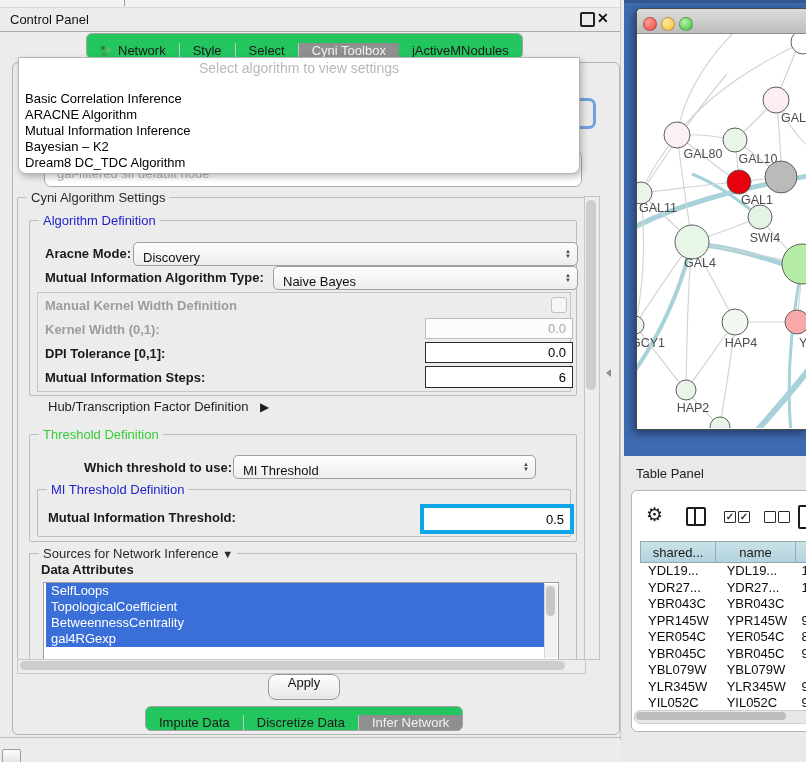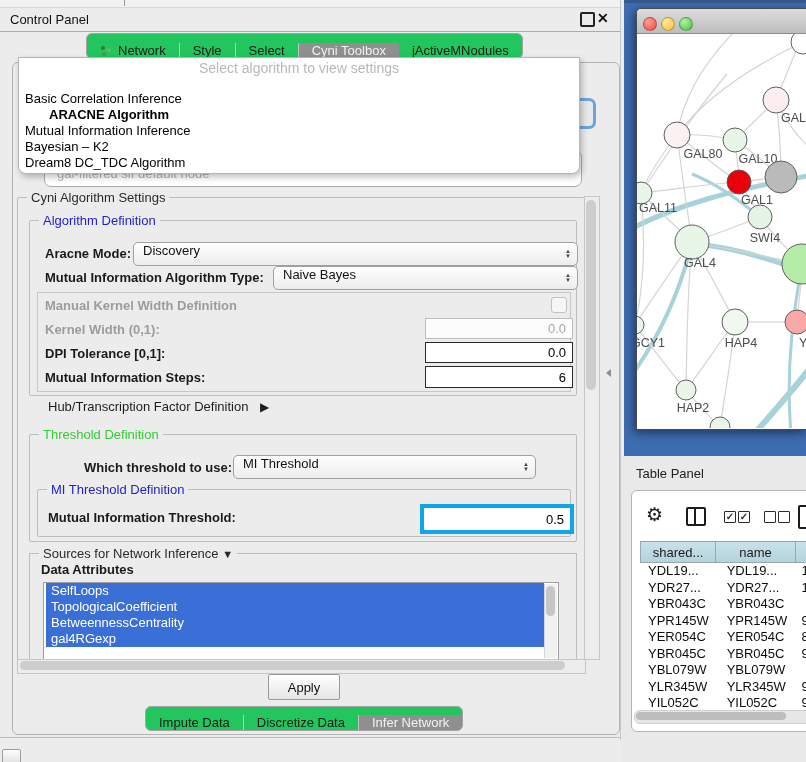--- a/index.html
+++ b/index.html
@@ -35,35 +35,35 @@
   
   .hidden-combo{left:44px;top:150px;width:536px;height:35px;background:#fff;border:1px solid #ababab;border-radius:7px;}
   .hidden-combo span{position:absolute;left:12px;top:15px;color:#b3b3b3;}
   .focus-frag{left:566px;top:98px;width:24px;height:25px;border:3px solid #6fa3dd;border-radius:7px;background:#e8e8e8;}
 
   
   .popup{left:18px;top:57px;width:560px;height:115px;background:#fff;border:1px solid #b5b5b5;
          border-radius:0 0 8px 8px;box-shadow:2px 3px 6px rgba(0,0,0,0.25);z-index:30;}
   .popup-title{position:absolute;left:0;top:2px;width:100%;text-align:center;color:#b8b8b8;font-size:14px;}
   .popup-item{position:absolute;left:4px;width:540px;height:16px;line-height:16px;padding-left:2px;color:#000;}
-  .popup-item.b{font-weight:bold;margin-left:24px;}
+  .popup-item.b{font-weight:normal;}
 
   
   .group{border:1px solid #bdbdbd;border-radius:2px;}
   .group-label{position:absolute;top:-8px;left:9px;background:#ececec;padding:0 4px;font-size:13px;color:#2a2a2a;white-space:nowrap;}
   .blue{color:#2323cd;}
   .green{color:#35cc35;}
 
   .lbl{position:absolute;font-weight:bold;color:#1a1a1a;white-space:nowrap;}
   .lbl.dis{color:#9c9c9c;}
   .plain{position:absolute;color:#1d1d1d;white-space:nowrap;}
 
   
   .combo{position:absolute;background:linear-gradient(#fefefe,#ededed);border:1px solid #a0a0a0;border-radius:5px;
-         display:flex;align-items:flex-start;padding-left:9px;font-size:13px;color:#111;}
+         display:flex;align-items:flex-end;padding-left:9px;font-size:13px;color:#111;}
   .stepper{position:absolute;right:6px;top:0;height:100%;display:flex;flex-direction:column;justify-content:center;
            font-size:6px;color:#444;line-height:5px;}
   .field{position:absolute;background:#fff;border:4px solid #0ea5e9;display:flex;align-items:center;
          justify-content:flex-end;padding-right:6px;font-size:13px;color:#000;}
   .field.strong{border:1px solid #2a2a2a;}
   .field.dis{color:#a8a8a8;border:1px solid #bdbdbd;background:#fcfcfc;}
   .checkbox{position:absolute;width:14px;height:14px;border:1px solid #c2c2c2;border-radius:3px;background:#f6f6f6;}
 
   
   .attr-list{left:43px;top:582px;width:514px;height:76px;background:#fff;border:1px solid #9e9e9e;overflow:hidden;}
@@ -72,21 +72,21 @@
   .attr-scroll{position:absolute;right:1px;top:1px;width:12px;height:74px;background:#f1f1f1;border-left:1px solid #d5d5d5;}
   .attr-thumb{position:absolute;left:1px;top:2px;width:9px;height:30px;background:#c6c6c6;border-radius:5px;}
 
   
   .vscroll{left:584px;top:196px;width:14px;height:462px;background:#ededed;border:1px solid #c6c6c6;}
   .vthumb{position:absolute;left:1px;top:3px;width:10px;height:190px;background:#cdcdcd;border-radius:6px;}
   .hscroll{left:17px;top:659px;width:567px;height:13px;background:#ededed;border:1px solid #c6c6c6;}
   .hthumb{position:absolute;left:2px;top:1px;width:545px;height:9px;background:#cdcdcd;border-radius:5px;}
 
   .apply-btn{left:268px;top:674px;width:70px;height:24px;background:linear-gradient(#ffffff,#e6e6e6);
-             border:1px solid #9a9a9a;border-radius:2px;display:flex;align-items:center;justify-content:center;
+             border:1px solid #9a9a9a;border-radius:8px;display:flex;justify-content:center;
              font-size:13px;color:#111;}
 
   .divider-handle{left:606px;top:369px;width:0;height:0;border-top:4px solid transparent;
                   border-bottom:4px solid transparent;border-right:5px solid #8f8f8f;}
 
   
   .desktop{left:624px;top:0;width:182px;height:456px;background:#3e6cb0;border-top:3px solid #35598f;}
   .net-window{left:636px;top:8px;width:170px;height:420px;background:#fff;border:1px solid #4a4a4a;border-right:none;
               border-radius:5px 0 0 0;box-shadow:-2px 3px 10px rgba(0,0,20,0.5);}
   .titlebar{position:absolute;left:0;top:0;width:100%;height:24px;background:linear-gradient(#dcdcdc,#bdbdbd);

